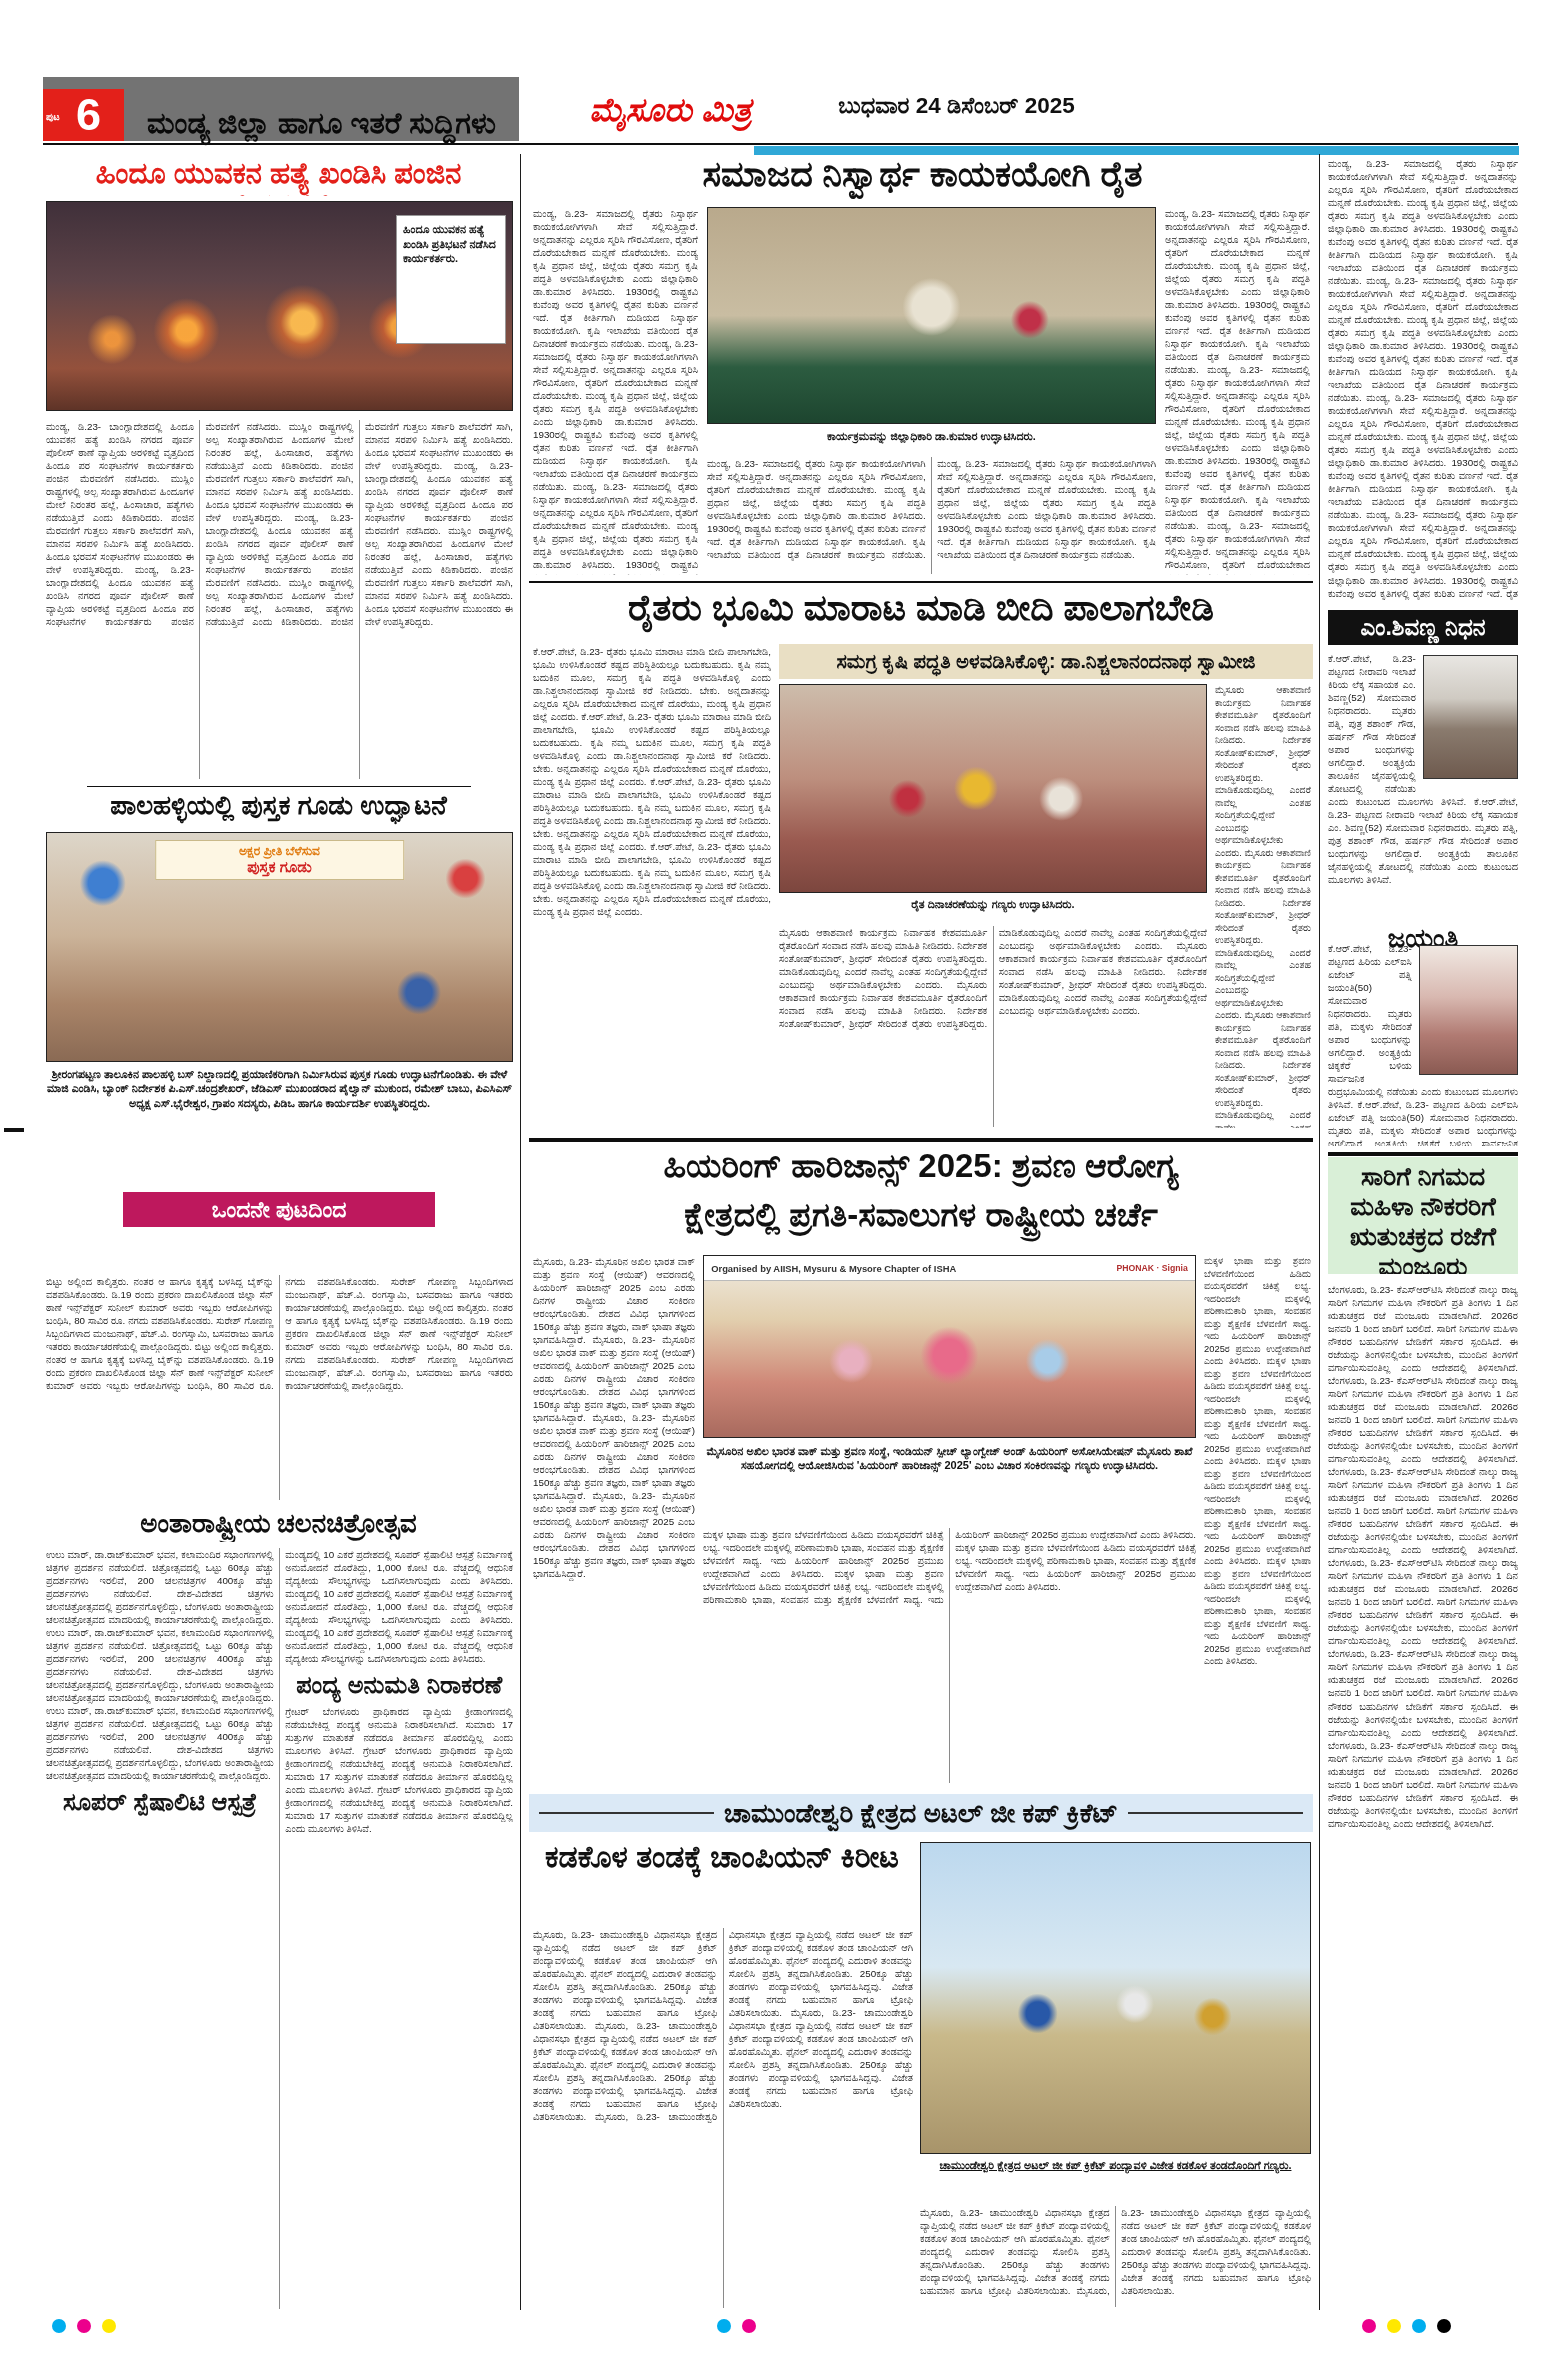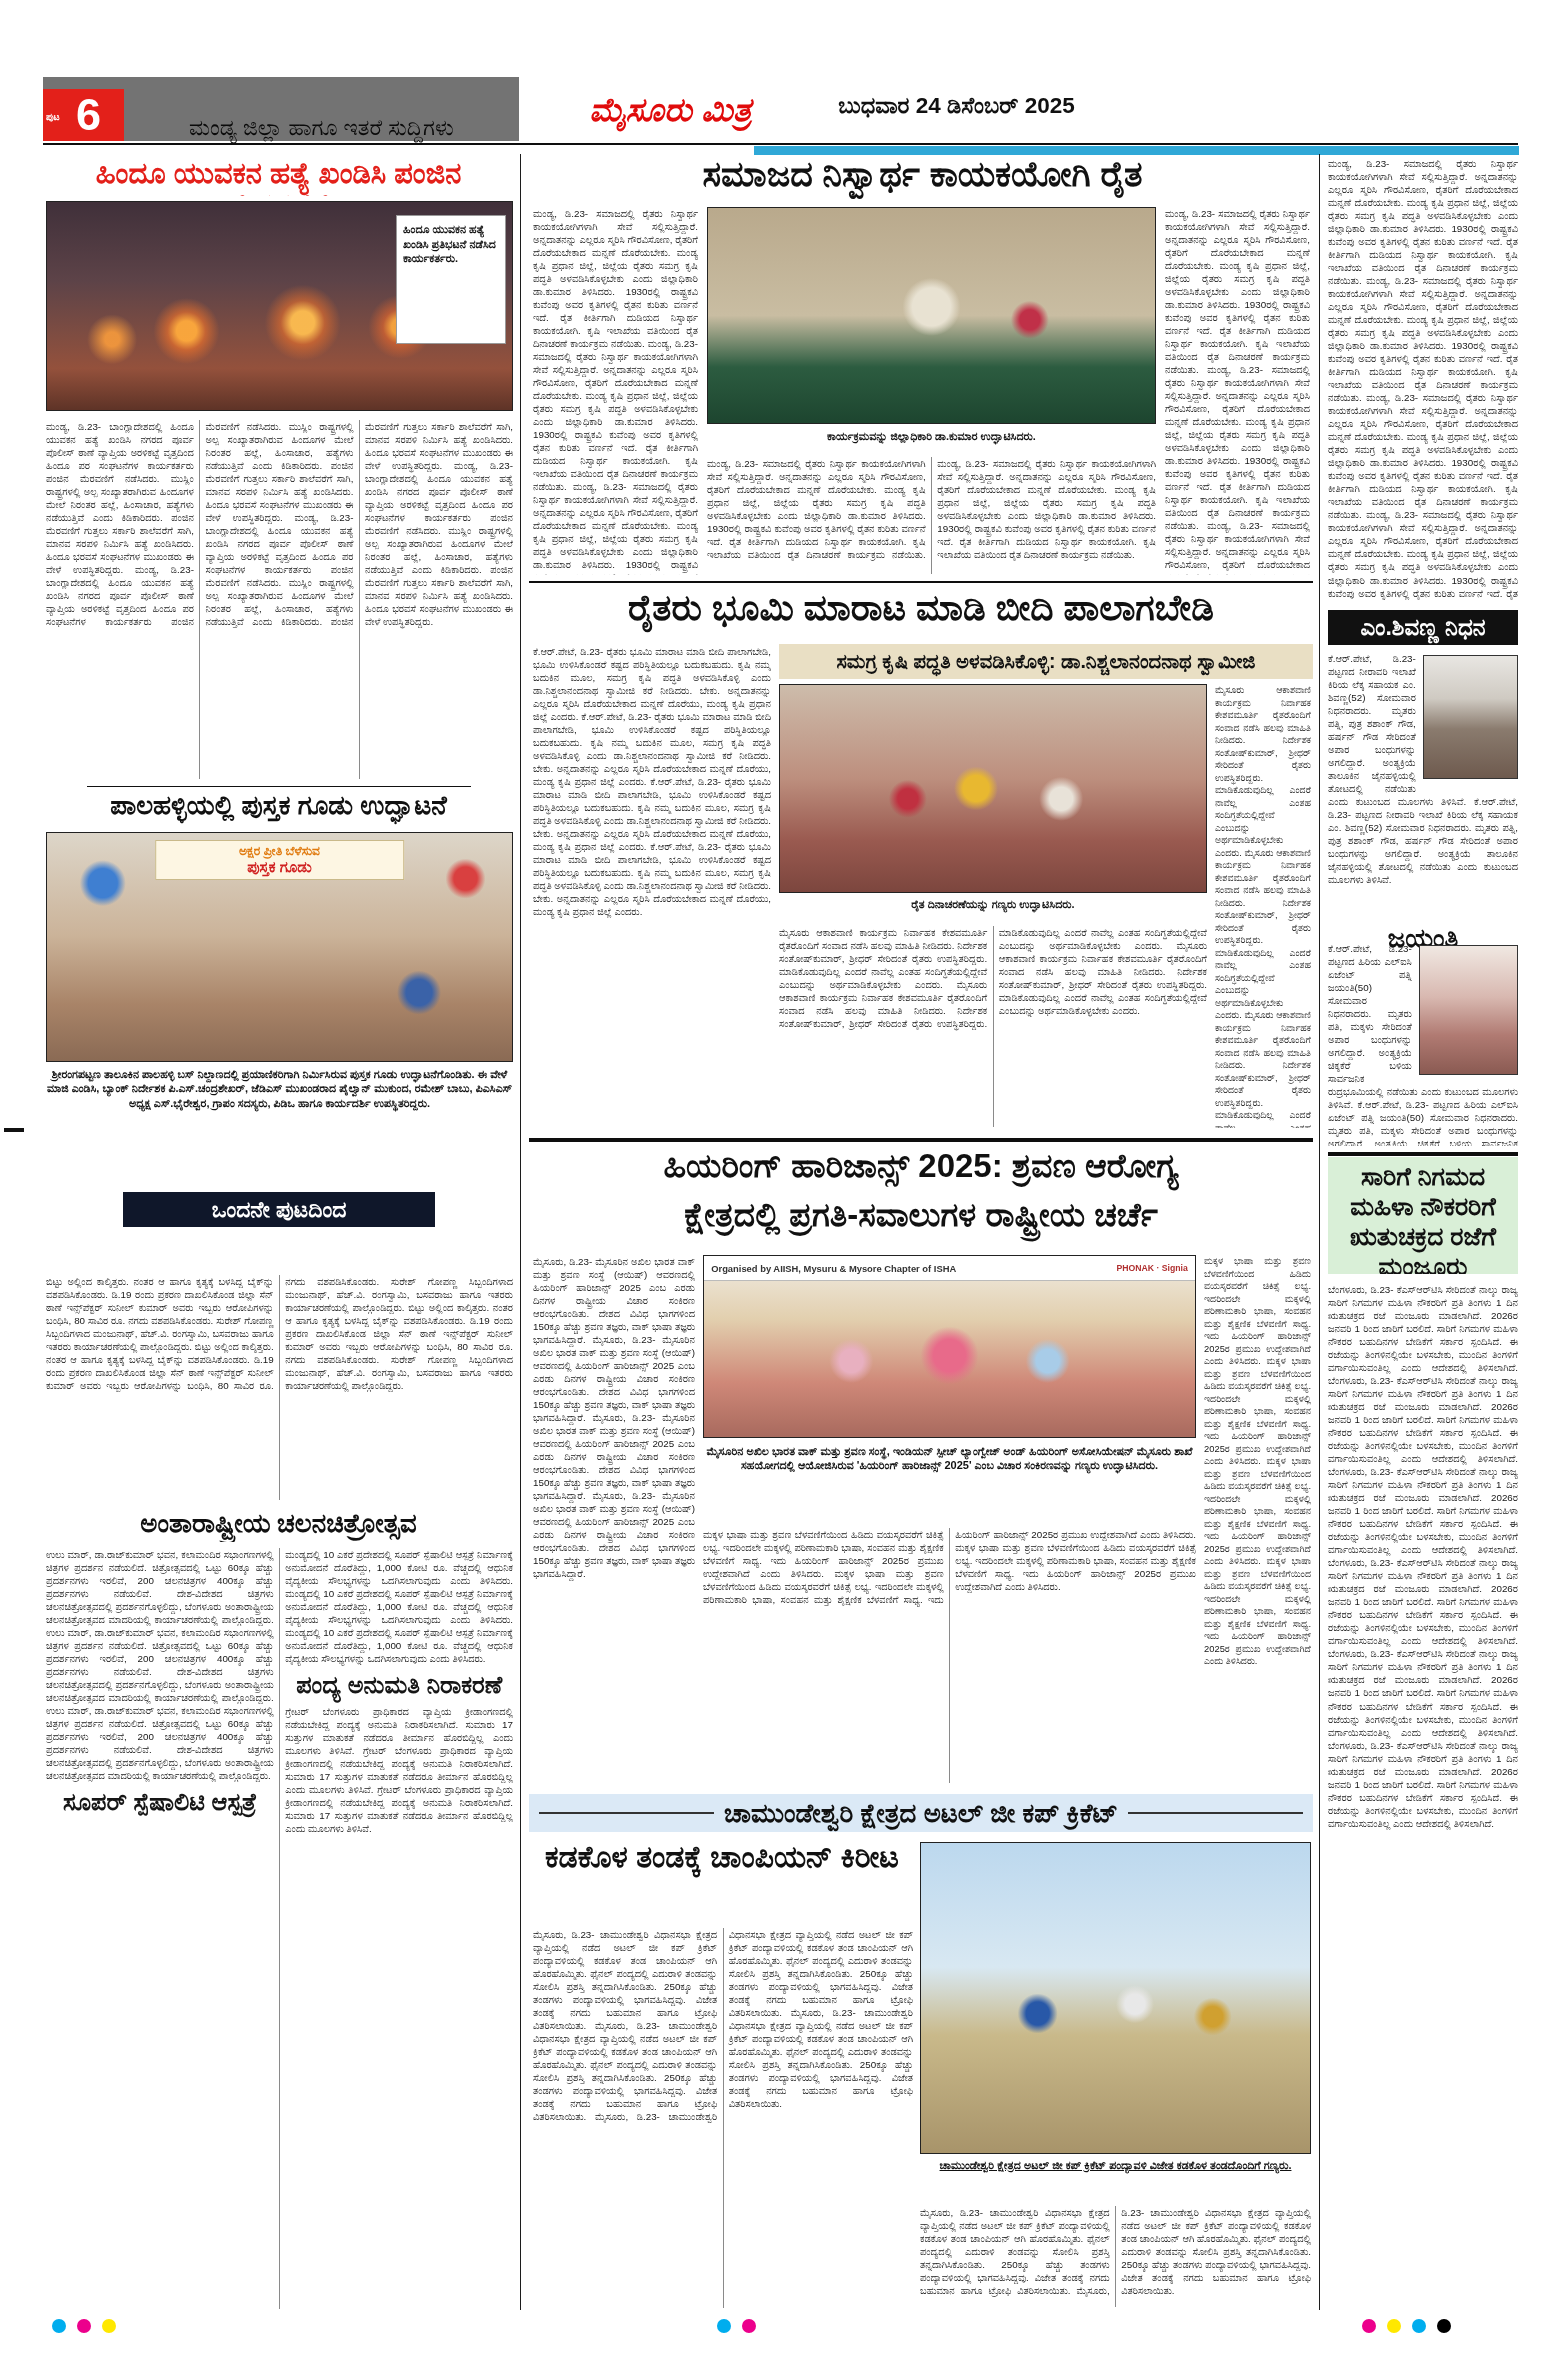--- a/index.html
+++ b/index.html
@@ -25,21 +25,21 @@
 </head>
 <body>
 
 <div id="page">
 
   <div class="abs" style="left:43px;top:77px;width:476px;height:64px;background:#737373;display:flex;align-items:flex-end;">
     <div style="width:81px;background:#e3201a;color:#fff;display:flex;align-items:center;justify-content:center;position:relative;">
       <span style="position:absolute;left:2.9px;top:22px;font-size:9.4px;font-weight:bold;">ಪುಟ</span>
       <span style="font-size:45px;font-weight:800;margin-left:10px;">6</span>
     </div>
-    <div style="flex:1;display:flex;align-items:center;justify-content:center;font-size:22px;font-weight:400;color:#0a0a0a;">ಮಂಡ್ಯ ಜಿಲ್ಲಾ ಹಾಗೂ ಇತರೆ ಸುದ್ದಿಗಳು</div>
+    <div style="flex:1;display:flex;align-items:center;justify-content:center;font-size:29px;font-weight:700;color:#0a0a0a;">ಮಂಡ್ಯ ಜಿಲ್ಲಾ ಹಾಗೂ ಇತರೆ ಸುದ್ದಿಗಳು</div>
   </div>
 
   <div class="abs" style="left:558px;top:84px;width:225px;height:51px;color:#e00b0b;font-size:33px;font-weight:800;
               font-style:italic;text-align:center;line-height:51px;">ಮೈಸೂರು ಮಿತ್ರ</div>
 
   <div class="abs" style="left:819px;top:93px;width:275px;font-size:22.5px;font-weight:700;text-align:center;">ಬುಧವಾರ 24 ಡಿಸೆಂಬರ್ 2025</div>
 
   <div class="abs" style="left:43px;top:143px;width:1475px;height:2.2px;background:#0e0e0e;"></div>
   <div class="abs" style="left:754px;top:146px;width:765px;height:9.4px;background:#2fa8d7;"></div>
 
@@ -71,21 +71,21 @@
                 radial-gradient(circle at 80% 70%, #3a62a8 0 13px, transparent 22px),
                 linear-gradient(180deg,#ddd6c9 0%,#cbb399 45%,#a98468 75%,#8a6a54 100%);">
     <div style="position:absolute;left:50%;top:7.2px;transform:translateX(-50%);width:239px;background:#fdf6e3;border:0.7px solid #c9b98a;text-align:center;padding:2.9px 4.3px;">
       <div style="color:#e07b10;font-weight:800;font-size:12.3px;">ಅಕ್ಷರ ಪ್ರೀತಿ ಬೆಳೆಸುವ</div>
       <div style="color:#d02020;font-weight:700;font-size:15px;">ಪುಸ್ತಕ ಗೂಡು</div>
     </div>
   </div>
 
   <div class="abs cap" style="left:46px;top:1067px;width:467px;height:116px;text-align:center;">ಶ್ರೀರಂಗಪಟ್ಟಣ ತಾಲೂಕಿನ ಪಾಲಹಳ್ಳಿ ಬಸ್ ನಿಲ್ದಾಣದಲ್ಲಿ ಪ್ರಯಾಣಿಕರಿಗಾಗಿ ನಿರ್ಮಿಸಿರುವ ಪುಸ್ತಕ ಗೂಡು ಉದ್ಘಾಟನೆಗೊಂಡಿತು. ಈ ವೇಳೆ ಮಾಜಿ ಎಂಡಿಸಿ, ಬ್ಯಾಂಕ್ ನಿರ್ದೇಶಕ ಪಿ.ಎಸ್.ಚಂದ್ರಶೇಖರ್, ಜೆಡಿಎಸ್ ಮುಖಂಡರಾದ ಪೈಲ್ವಾನ್ ಮುಕುಂದ, ರಮೇಶ್ ಬಾಬು, ಪಿಎಸಿಎಸ್ ಅಧ್ಯಕ್ಷ ಎಸ್.ಭೈರೇಶ್ವರ, ಗ್ರಾಪಂ ಸದಸ್ಯರು, ಪಿಡಿಒ ಹಾಗೂ ಕಾರ್ಯದರ್ಶಿ ಉಪಸ್ಥಿತರಿದ್ದರು.</div>
 
-  <div class="abs" style="left:123px;top:1192px;width:312px;height:35px;background:#0f172a;color:#fff;font-size:22px;
+  <div class="abs" style="left:123px;top:1192px;width:312px;height:35px;background:#be185d;color:#fff;font-size:22px;
               font-weight:800;text-align:center;line-height:35px;">ಒಂದನೇ ಪುಟದಿಂದ</div>
 
   <div class="abs body cols2" style="left:46px;top:1275px;width:467px;height:225px;">ಬಿಟ್ಟು ಅಲ್ಲಿಂದ ಕಾಲ್ಕಿತ್ತರು. ನಂತರ ಆ ಹಾಗೂ ಕೃತ್ಯಕ್ಕೆ ಬಳಸಿದ್ದ ಬೈಕ್‌ನ್ನು ವಶಪಡಿಸಿಕೊಂಡರು. ಡಿ.19 ರಂದು ಪ್ರಕರಣ ದಾಖಲಿಸಿಕೊಂಡ ಜಿಲ್ಲಾ ಸೆನ್ ಠಾಣೆ ಇನ್ಸ್‌ಪೆಕ್ಟರ್ ಸುನೀಲ್ ಕುಮಾರ್ ಅವರು ಇಬ್ಬರು ಆರೋಪಿಗಳನ್ನು ಬಂಧಿಸಿ, 80 ಸಾವಿರ ರೂ. ನಗದು ವಶಪಡಿಸಿಕೊಂಡರು. ಸುರೇಶ್ ಗೋಪಣ್ಣ ಸಿಬ್ಬಂದಿಗಳಾದ ಮಂಜುನಾಥ್, ಹೆಚ್.ವಿ. ರಂಗಸ್ವಾಮಿ, ಬಸವರಾಜು ಹಾಗೂ ಇತರರು ಕಾರ್ಯಾಚರಣೆಯಲ್ಲಿ ಪಾಲ್ಗೊಂಡಿದ್ದರು. ಬಿಟ್ಟು ಅಲ್ಲಿಂದ ಕಾಲ್ಕಿತ್ತರು. ನಂತರ ಆ ಹಾಗೂ ಕೃತ್ಯಕ್ಕೆ ಬಳಸಿದ್ದ ಬೈಕ್‌ನ್ನು ವಶಪಡಿಸಿಕೊಂಡರು. ಡಿ.19 ರಂದು ಪ್ರಕರಣ ದಾಖಲಿಸಿಕೊಂಡ ಜಿಲ್ಲಾ ಸೆನ್ ಠಾಣೆ ಇನ್ಸ್‌ಪೆಕ್ಟರ್ ಸುನೀಲ್ ಕುಮಾರ್ ಅವರು ಇಬ್ಬರು ಆರೋಪಿಗಳನ್ನು ಬಂಧಿಸಿ, 80 ಸಾವಿರ ರೂ. ನಗದು ವಶಪಡಿಸಿಕೊಂಡರು. ಸುರೇಶ್ ಗೋಪಣ್ಣ ಸಿಬ್ಬಂದಿಗಳಾದ ಮಂಜುನಾಥ್, ಹೆಚ್.ವಿ. ರಂಗಸ್ವಾಮಿ, ಬಸವರಾಜು ಹಾಗೂ ಇತರರು ಕಾರ್ಯಾಚರಣೆಯಲ್ಲಿ ಪಾಲ್ಗೊಂಡಿದ್ದರು. ಬಿಟ್ಟು ಅಲ್ಲಿಂದ ಕಾಲ್ಕಿತ್ತರು. ನಂತರ ಆ ಹಾಗೂ ಕೃತ್ಯಕ್ಕೆ ಬಳಸಿದ್ದ ಬೈಕ್‌ನ್ನು ವಶಪಡಿಸಿಕೊಂಡರು. ಡಿ.19 ರಂದು ಪ್ರಕರಣ ದಾಖಲಿಸಿಕೊಂಡ ಜಿಲ್ಲಾ ಸೆನ್ ಠಾಣೆ ಇನ್ಸ್‌ಪೆಕ್ಟರ್ ಸುನೀಲ್ ಕುಮಾರ್ ಅವರು ಇಬ್ಬರು ಆರೋಪಿಗಳನ್ನು ಬಂಧಿಸಿ, 80 ಸಾವಿರ ರೂ. ನಗದು ವಶಪಡಿಸಿಕೊಂಡರು. ಸುರೇಶ್ ಗೋಪಣ್ಣ ಸಿಬ್ಬಂದಿಗಳಾದ ಮಂಜುನಾಥ್, ಹೆಚ್.ವಿ. ರಂಗಸ್ವಾಮಿ, ಬಸವರಾಜು ಹಾಗೂ ಇತರರು ಕಾರ್ಯಾಚರಣೆಯಲ್ಲಿ ಪಾಲ್ಗೊಂಡಿದ್ದರು.</div>
 
   <div class="abs hl" style="left:43px;top:1509px;width:471px;height:33px;font-size:26px;font-family:Liberation Serif, serif;">ಅಂತಾರಾಷ್ಟ್ರೀಯ ಚಲನಚಿತ್ರೋತ್ಸವ</div>
 
   <div class="abs body cols2" style="left:46px;top:1548px;width:467px;height:761px;">
     <p style="margin:0 0 7.2px 0;">ಉಲು ಮಾರ್, ಡಾ.ರಾಜ್‌ಕುಮಾರ್ ಭವನ, ಕಲಾಮಂದಿರ ಸಭಾಂಗಣಗಳಲ್ಲಿ ಚಿತ್ರಗಳ ಪ್ರದರ್ಶನ ನಡೆಯಲಿದೆ. ಚಿತ್ರೋತ್ಸವದಲ್ಲಿ ಒಟ್ಟು 60ಕ್ಕೂ ಹೆಚ್ಚು ಪ್ರದರ್ಶನಗಳು ಇರಲಿವೆ, 200 ಚಲನಚಿತ್ರಗಳ 400ಕ್ಕೂ ಹೆಚ್ಚು ಪ್ರದರ್ಶನಗಳು ನಡೆಯಲಿವೆ. ದೇಶ-ವಿದೇಶದ ಚಿತ್ರಗಳು ಚಲನಚಿತ್ರೋತ್ಸವದಲ್ಲಿ ಪ್ರದರ್ಶನಗೊಳ್ಳಲಿದ್ದು, ಬೆಂಗಳೂರು ಅಂತಾರಾಷ್ಟ್ರೀಯ ಚಲನಚಿತ್ರೋತ್ಸವದ ಮಾದರಿಯಲ್ಲಿ ಕಾರ್ಯಾಚರಣೆಯಲ್ಲಿ ಪಾಲ್ಗೊಂಡಿದ್ದರು. ಉಲು ಮಾರ್, ಡಾ.ರಾಜ್‌ಕುಮಾರ್ ಭವನ, ಕಲಾಮಂದಿರ ಸಭಾಂಗಣಗಳಲ್ಲಿ ಚಿತ್ರಗಳ ಪ್ರದರ್ಶನ ನಡೆಯಲಿದೆ. ಚಿತ್ರೋತ್ಸವದಲ್ಲಿ ಒಟ್ಟು 60ಕ್ಕೂ ಹೆಚ್ಚು ಪ್ರದರ್ಶನಗಳು ಇರಲಿವೆ, 200 ಚಲನಚಿತ್ರಗಳ 400ಕ್ಕೂ ಹೆಚ್ಚು ಪ್ರದರ್ಶನಗಳು ನಡೆಯಲಿವೆ. ದೇಶ-ವಿದೇಶದ ಚಿತ್ರಗಳು ಚಲನಚಿತ್ರೋತ್ಸವದಲ್ಲಿ ಪ್ರದರ್ಶನಗೊಳ್ಳಲಿದ್ದು, ಬೆಂಗಳೂರು ಅಂತಾರಾಷ್ಟ್ರೀಯ ಚಲನಚಿತ್ರೋತ್ಸವದ ಮಾದರಿಯಲ್ಲಿ ಕಾರ್ಯಾಚರಣೆಯಲ್ಲಿ ಪಾಲ್ಗೊಂಡಿದ್ದರು. ಉಲು ಮಾರ್, ಡಾ.ರಾಜ್‌ಕುಮಾರ್ ಭವನ, ಕಲಾಮಂದಿರ ಸಭಾಂಗಣಗಳಲ್ಲಿ ಚಿತ್ರಗಳ ಪ್ರದರ್ಶನ ನಡೆಯಲಿದೆ. ಚಿತ್ರೋತ್ಸವದಲ್ಲಿ ಒಟ್ಟು 60ಕ್ಕೂ ಹೆಚ್ಚು ಪ್ರದರ್ಶನಗಳು ಇರಲಿವೆ, 200 ಚಲನಚಿತ್ರಗಳ 400ಕ್ಕೂ ಹೆಚ್ಚು ಪ್ರದರ್ಶನಗಳು ನಡೆಯಲಿವೆ. ದೇಶ-ವಿದೇಶದ ಚಿತ್ರಗಳು ಚಲನಚಿತ್ರೋತ್ಸವದಲ್ಲಿ ಪ್ರದರ್ಶನಗೊಳ್ಳಲಿದ್ದು, ಬೆಂಗಳೂರು ಅಂತಾರಾಷ್ಟ್ರೀಯ ಚಲನಚಿತ್ರೋತ್ಸವದ ಮಾದರಿಯಲ್ಲಿ ಕಾರ್ಯಾಚರಣೆಯಲ್ಲಿ ಪಾಲ್ಗೊಂಡಿದ್ದರು.</p>
     <h3 class="inline-head">ಸೂಪರ್ ಸ್ಪೆಷಾಲಿಟಿ ಆಸ್ಪತ್ರೆ</h3>
     <p style="margin:0 0 7.2px 0;">ಮಂಡ್ಯದಲ್ಲಿ 10 ಎಕರೆ ಪ್ರದೇಶದಲ್ಲಿ ಸೂಪರ್ ಸ್ಪೆಷಾಲಿಟಿ ಆಸ್ಪತ್ರೆ ನಿರ್ಮಾಣಕ್ಕೆ ಅನುಮೋದನೆ ದೊರೆತಿದ್ದು, 1,000 ಕೋಟಿ ರೂ. ವೆಚ್ಚದಲ್ಲಿ ಆಧುನಿಕ ವೈದ್ಯಕೀಯ ಸೌಲಭ್ಯಗಳನ್ನು ಒದಗಿಸಲಾಗುವುದು ಎಂದು ತಿಳಿಸಿದರು. ಮಂಡ್ಯದಲ್ಲಿ 10 ಎಕರೆ ಪ್ರದೇಶದಲ್ಲಿ ಸೂಪರ್ ಸ್ಪೆಷಾಲಿಟಿ ಆಸ್ಪತ್ರೆ ನಿರ್ಮಾಣಕ್ಕೆ ಅನುಮೋದನೆ ದೊರೆತಿದ್ದು, 1,000 ಕೋಟಿ ರೂ. ವೆಚ್ಚದಲ್ಲಿ ಆಧುನಿಕ ವೈದ್ಯಕೀಯ ಸೌಲಭ್ಯಗಳನ್ನು ಒದಗಿಸಲಾಗುವುದು ಎಂದು ತಿಳಿಸಿದರು. ಮಂಡ್ಯದಲ್ಲಿ 10 ಎಕರೆ ಪ್ರದೇಶದಲ್ಲಿ ಸೂಪರ್ ಸ್ಪೆಷಾಲಿಟಿ ಆಸ್ಪತ್ರೆ ನಿರ್ಮಾಣಕ್ಕೆ ಅನುಮೋದನೆ ದೊರೆತಿದ್ದು, 1,000 ಕೋಟಿ ರೂ. ವೆಚ್ಚದಲ್ಲಿ ಆಧುನಿಕ ವೈದ್ಯಕೀಯ ಸೌಲಭ್ಯಗಳನ್ನು ಒದಗಿಸಲಾಗುವುದು ಎಂದು ತಿಳಿಸಿದರು.</p>

